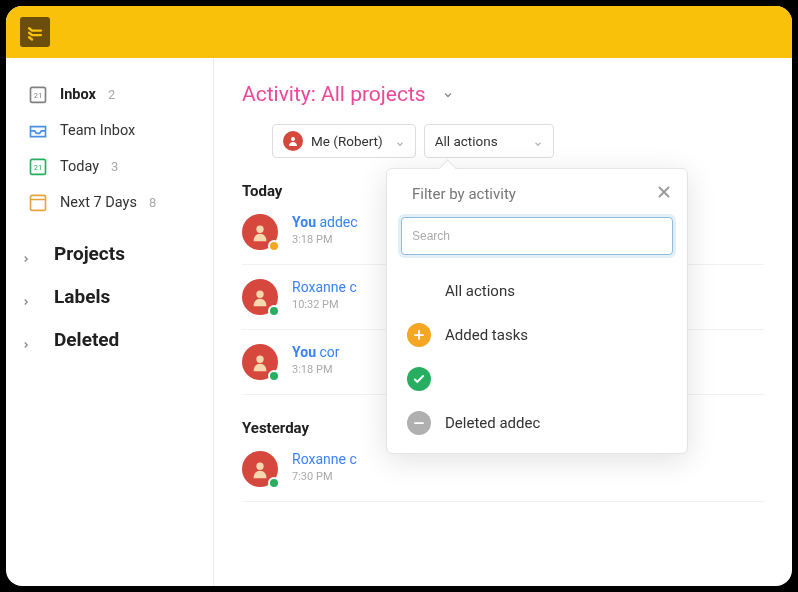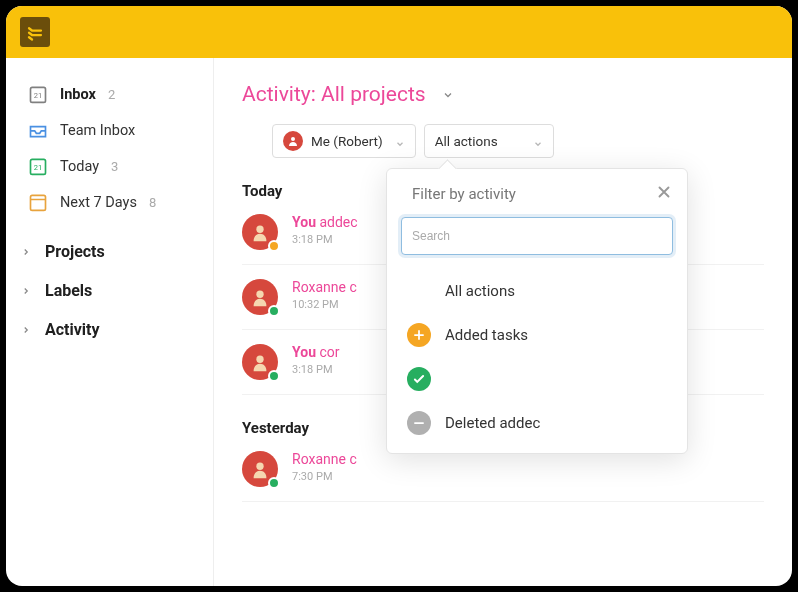--- a/index.html
+++ b/index.html
@@ -61,26 +61,26 @@
   font-size: 13px;
 }
 .nav-item.bold .label { font-weight: 700; color:#202020;}
 .nav-icon {
   width: 20px; height: 20px;
   display:flex; align-items:center; justify-content:center;
   flex-shrink: 0;
 }
 .section-item {
   display: flex;
-  align-items: center;
+  align-items: flex-end;
   padding: 10px 14px;
-  gap: 13px;
+  gap: 22px;
   cursor: pointer;
   font-weight: 700;
-  font-size: 16px;
+  font-size: 19px;
   color:#202020;
 }
 .section-item .chev {
   width: 12px; height:12px;
   display:flex;align-items:center;justify-content:center;
 }
 .main {
   flex: 1;
   padding: 24px 28px;
   position: relative;
@@ -129,21 +129,21 @@
   margin-top: 24px;
   color:#202020;
 }
 .activity-row{
   display:flex;
   align-items:flex-start;
   gap: 14px;
   padding: 14px 0;
   border-bottom: 1px solid #f1f1f1;
 }
-.activity-text { font-size: 14px; color:#ec4899; }
+.activity-text { font-size: 14px; color:#3b82f6; }
 .activity-text .who { font-weight:700; }
 .activity-time { font-size: 11px; color:#aaa; margin-top:3px; }
 .popover {
   position: absolute;
   top: 110px;
   left: 380px;
   width: 302px;
   background:#fff;
   border:1px solid #e4e4e4;
   border-radius: 6px;
@@ -273,21 +273,21 @@
             </svg>
           </span>
     <span>Labels</span>
         </div>
         <div class="section-item">
           <span class="chev">
             <svg width="10" height="10" viewBox="0 0 24 24" fill="none" stroke="#888" stroke-width="3">
               <path d="M9 6l6 6-6 6"></path>
             </svg>
           </span>
-    <span>Activity</span>
+    <span>Deleted</span>
         </div>
       </div>
 
     <div class="main">
       <div class="main-title">
         <span>Activity: All projects</span>
         <span>
           <svg width="12" height="12" viewBox="0 0 24 24" fill="none" stroke="#888" stroke-width="2.5">
               <path d="M6 9l6 6 6-6"></path>
             </svg>

